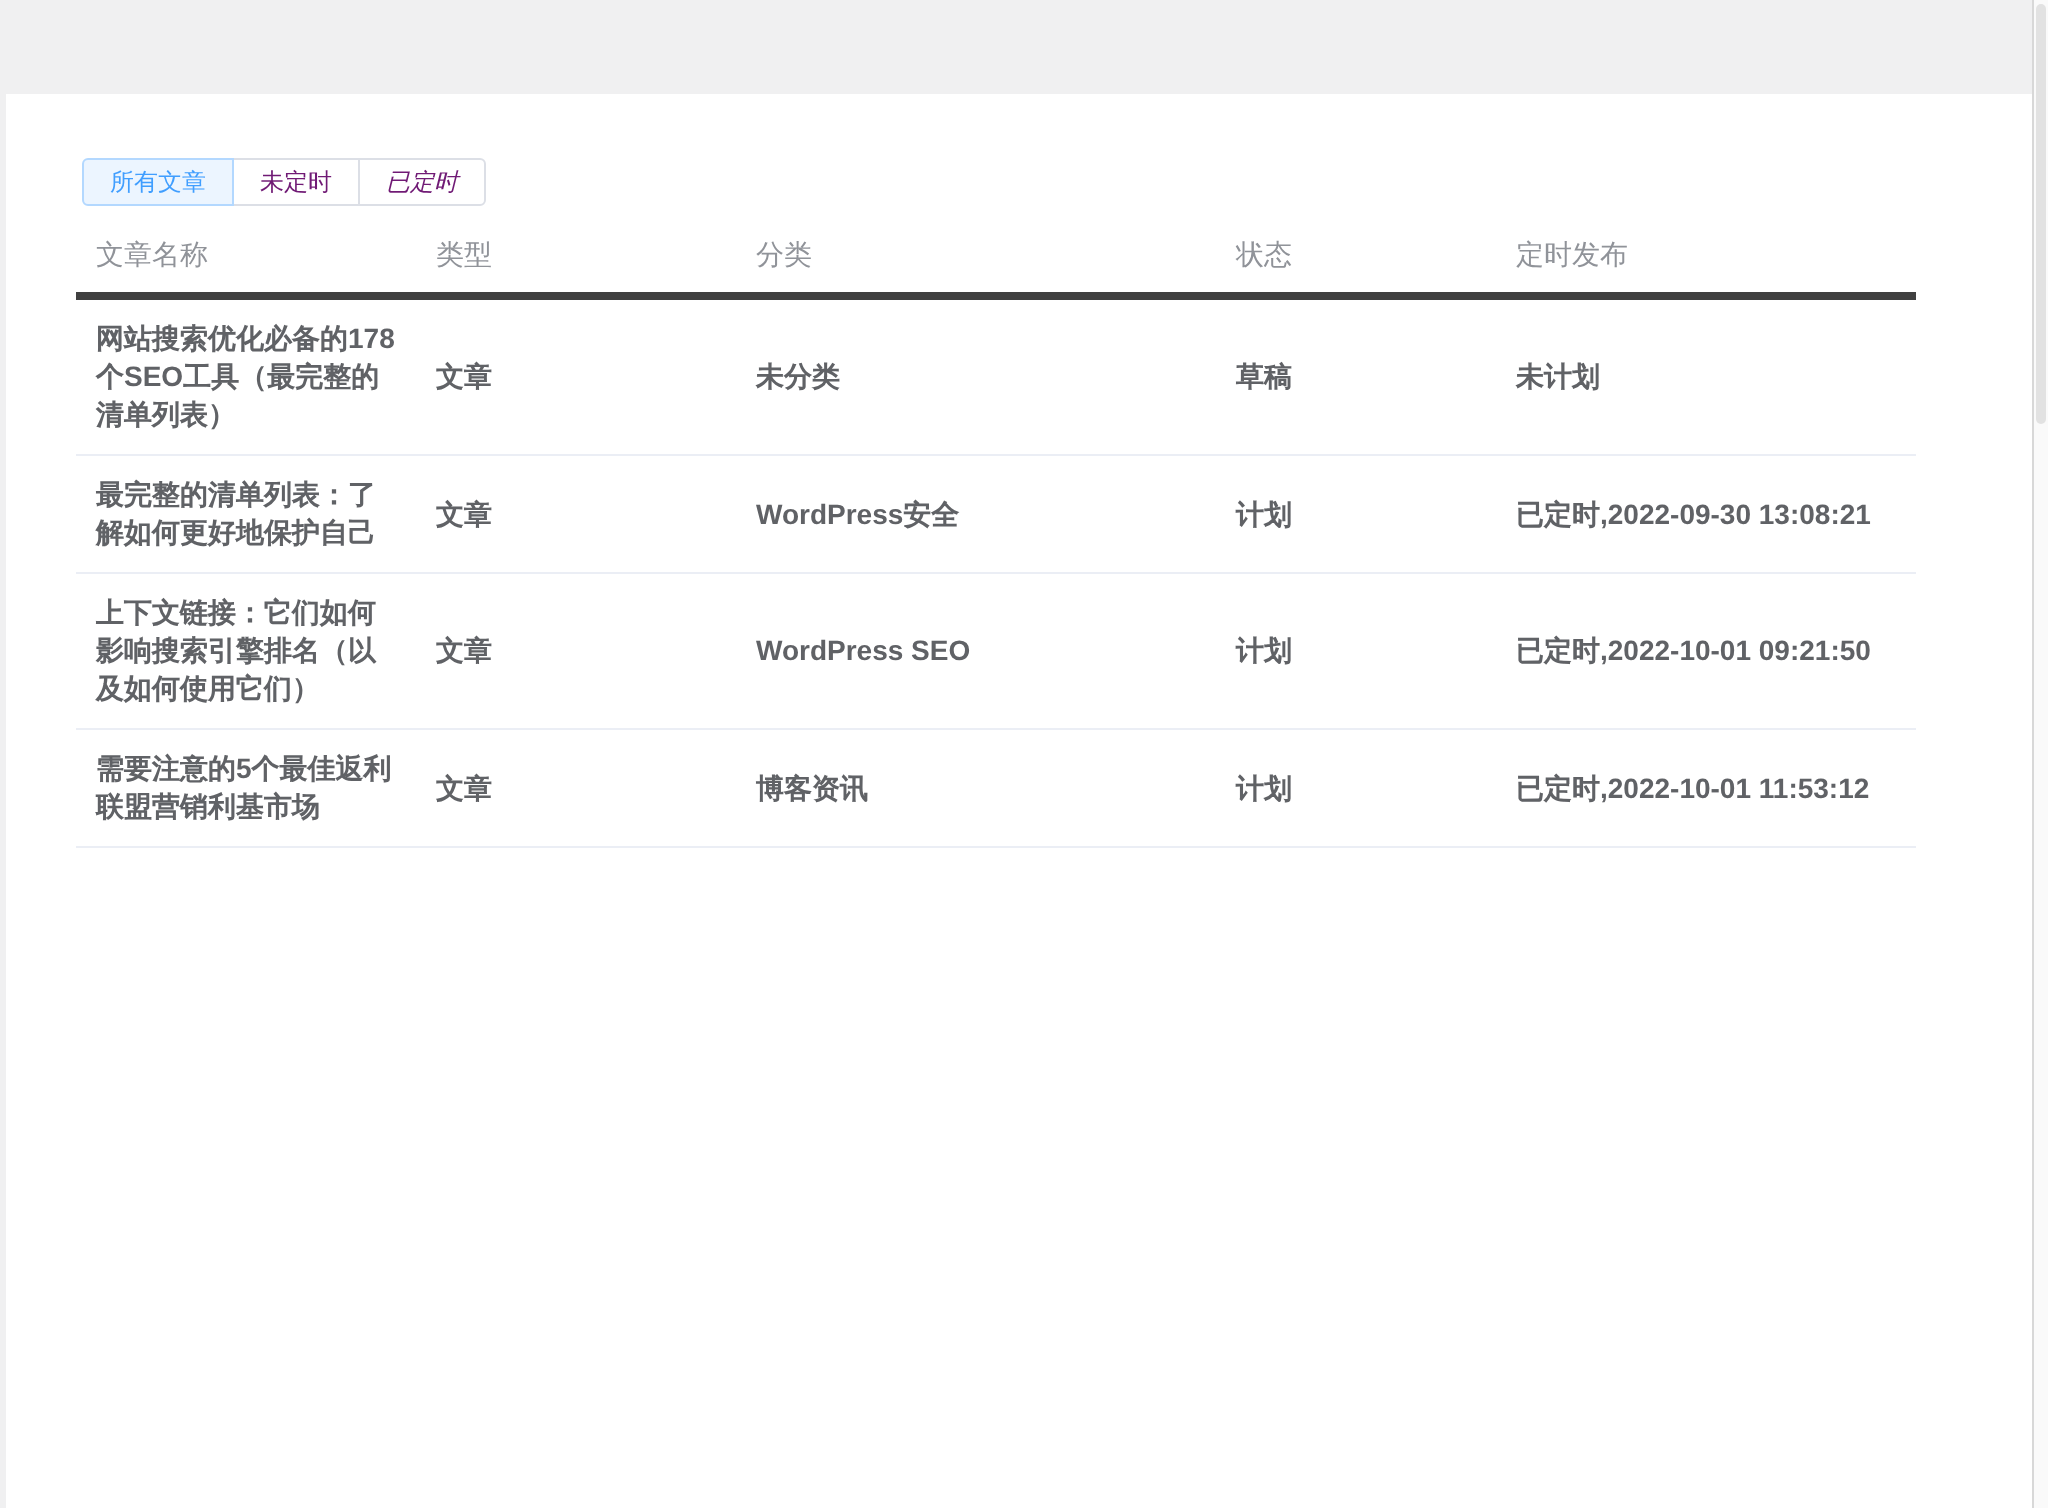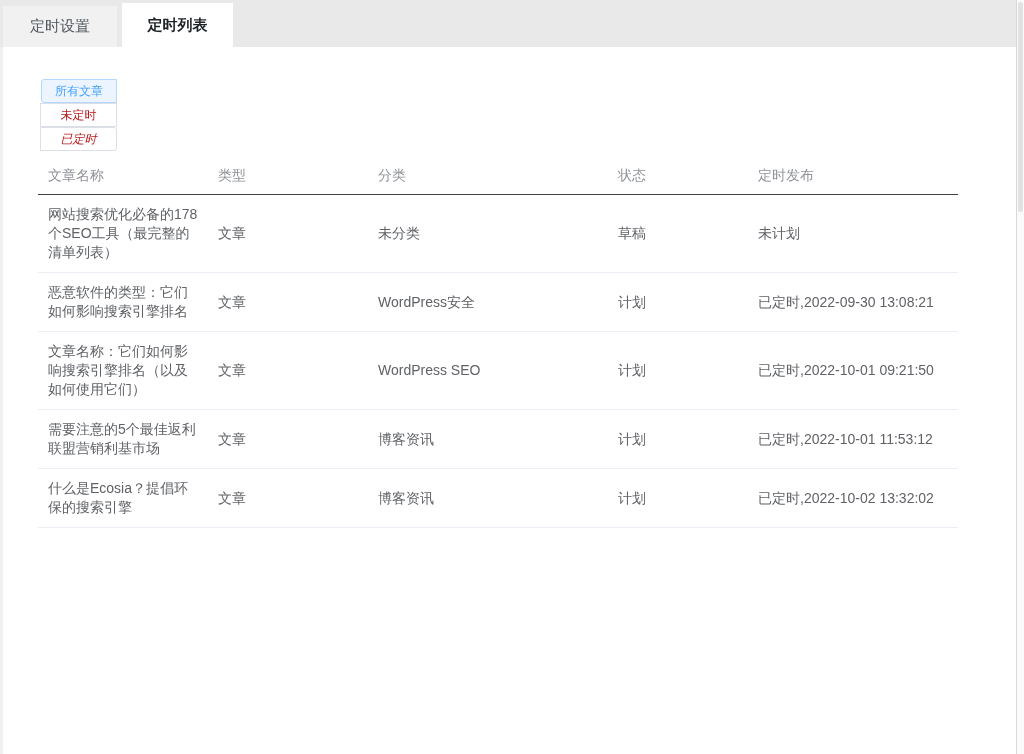--- a/index.html
+++ b/index.html
@@ -13,52 +13,48 @@
     font-size:15px; color:#50575e; cursor:pointer; }
   .tab.inactive { left:3px; width:114px; height:41px; background:#f1f1f1; }
   .tab.active { left:122px; width:111px; height:44px; background:#ffffff;
     font-weight:700; color:#1d2327; }
 
   
   .panel { position:absolute; top:47px; left:3px; right:8px; bottom:0;
     background:#ffffff; padding:32px 20px 0 35px; }
 
   
-  .filters { display:inline-flex; margin-left:3px;flex-direction:column; }
+  .filters { display:inline-flex; margin-left:3px; }
   .fbtn { height:24px; padding:0 13px; font-size:12px; line-height:22px;
-    background:#ffffff; border:1px solid #dcdfe6; color:#b91c1c; cursor:pointer;
+    background:#ffffff; border:1px solid #dcdfe6; color:#701a75; cursor:pointer;
     margin-left:-1px; font-family:inherit; }
   .fbtn:first-child { border-radius:3px 0 0 3px; margin-left:0; }
   .fbtn:last-child { border-radius:0 3px 3px 0;font-style:italic; }
   .fbtn.active { background:#ecf5ff; border-color:#b3d8ff; color:#409eff; position:relative; z-index:1; }
 
   
   table { border-collapse:collapse; table-layout:fixed; width:920px; margin-top:7px; }
   col.c1{width:170px} col.c2{width:160px} col.c3{width:240px} col.c4{width:140px} col.c5{width:210px}
   th { font-size:14px; font-weight:400; color:#909399; text-align:left;
-    padding:9px 10px; border-bottom:1px solid #404040; }
+    padding:9px 10px; border-bottom:4px solid #404040; }
   td { font-size:14px; color:#606266; text-align:left; vertical-align:middle;
     padding:10px 10px; line-height:19px; border-bottom:1px solid #ebeef5;
-    word-break:break-all; }
+    word-break:break-all;font-weight:bold; }
 
   
   .scrollbar { position:absolute; top:0; right:0; width:8px; height:754px;
     background:#fafafa; border-left:1px solid #d8d8d8; }
   .scrollbar .thumb { position:absolute; top:2px; left:1px; right:1px; height:210px;
     background:#e2e2e2; border-radius:3px; }
 </style>
 </head>
 <body>
 
 <div class="page">
 
-  <div class="tabbar">
-    <div class="tab inactive">定时设置</div>
-    <div class="tab active">定时列表</div>
-  </div>
 
   <div class="panel">
 
     <div class="filters" id="filters">
         <button class="fbtn active">所有文章</button>
         <button class="fbtn">未定时</button>
         <button class="fbtn">已定时</button>
       </div>
 
     <table>
@@ -80,46 +76,39 @@
         </thead>
       <tbody id="tbody">
           <tr>
             <td>网站搜索优化必备的178个SEO工具（最完整的清单列表）</td>
             <td>文章</td>
             <td>未分类</td>
             <td>草稿</td>
             <td>未计划</td>
           </tr>
           <tr>
-            <td>恶意软件的类型：它们如何影响搜索引擎排名</td>
+            <td>最完整的清单列表：了解如何更好地保护自己</td>
             <td>文章</td>
             <td>WordPress安全</td>
             <td>计划</td>
             <td>已定时,2022-09-30 13:08:21</td>
           </tr>
           <tr>
-            <td>文章名称：它们如何影响搜索引擎排名（以及如何使用它们）</td>
+            <td>上下文链接：它们如何影响搜索引擎排名（以及如何使用它们）</td>
             <td>文章</td>
             <td>WordPress SEO</td>
             <td>计划</td>
             <td>已定时,2022-10-01 09:21:50</td>
           </tr>
           <tr>
             <td>需要注意的5个最佳返利联盟营销利基市场</td>
             <td>文章</td>
             <td>博客资讯</td>
             <td>计划</td>
             <td>已定时,2022-10-01 11:53:12</td>
-          </tr>
-          <tr>
-            <td>什么是Ecosia？提倡环保的搜索引擎</td>
-            <td>文章</td>
-            <td>博客资讯</td>
-            <td>计划</td>
-            <td>已定时,2022-10-02 13:32:02</td>
           </tr>
         </tbody>
     </table>
 
     
 
   </div>
 
   <div class="scrollbar">
     <div class="thumb"></div>

